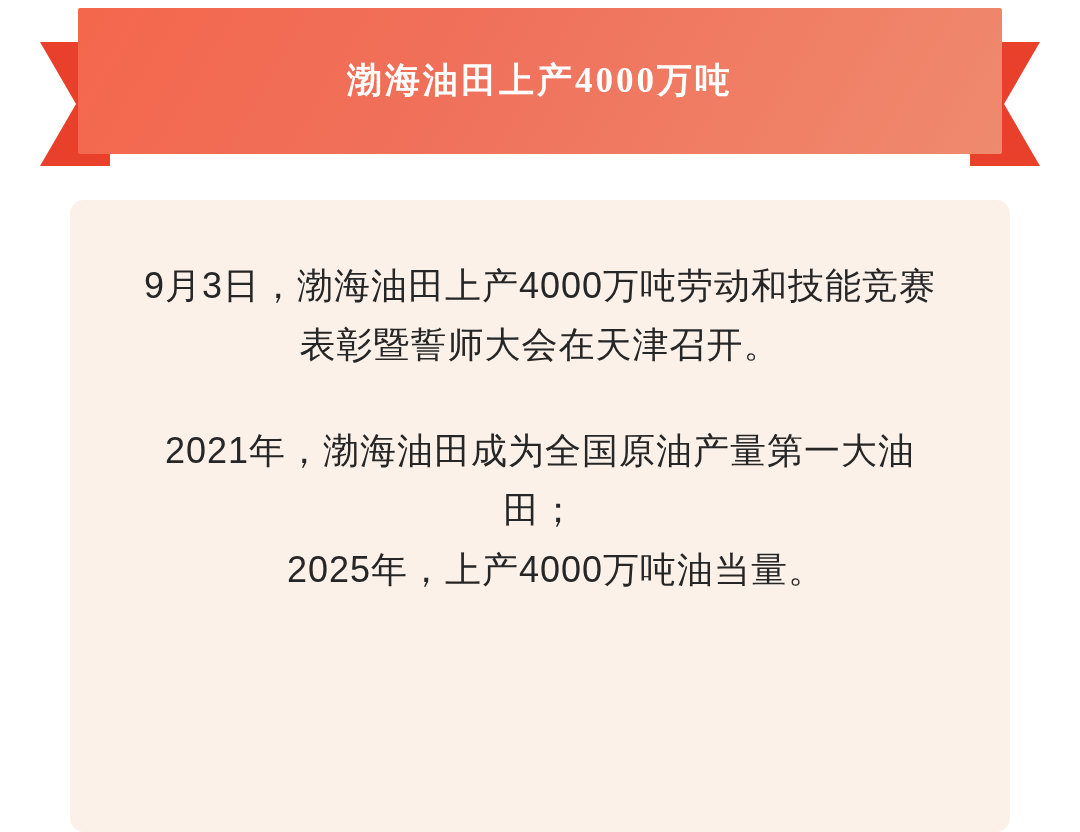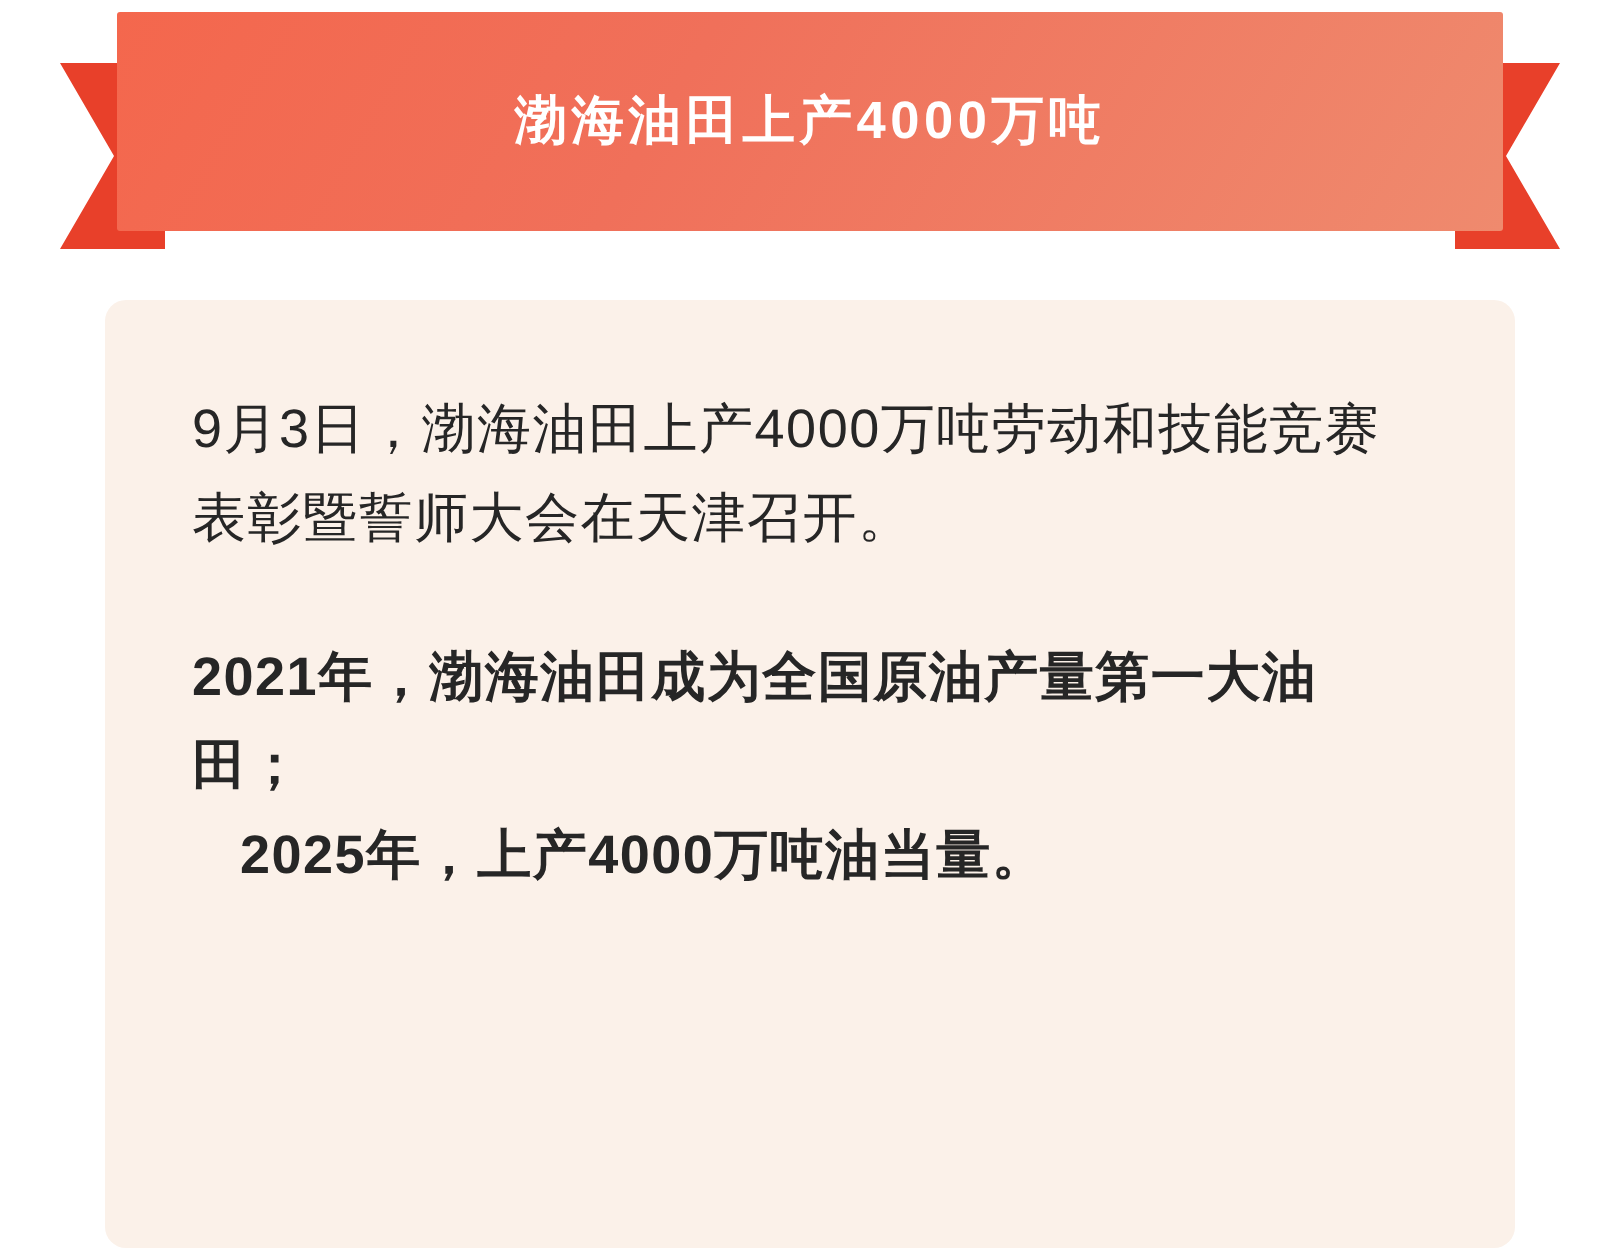--- a/index.html
+++ b/index.html
@@ -85,20 +85,21 @@
   }
 
   .banner-line {
     color: #ffffff;
     font-weight: bold;
     font-size: 35px;
     letter-spacing: 3px;
     line-height: 1.45;
     text-align: center;
     white-space: nowrap;
+    font-family: Liberation Serif, serif;
   }
 
   
   .card {
     position: absolute;
     left: 70px;
     top: 200px;
     width: 940px;
     height: 632px;
     background: #fbf1e9;
@@ -106,25 +107,25 @@
     box-sizing: border-box;
     padding: 56px 58px 0 58px;
   }
 
   .para {
     color: #262626;
     font-size: 36px;
     line-height: 1.65;
     letter-spacing: 1px;
     margin: 0 0 46px 0;
-    text-align: left;
+    text-align: center;
   }
 
   .para.bold {
-    font-weight: bold;
+    font-weight: normal;
     margin-bottom: 0;
   }
 
   .para.tight {
     margin-bottom: 0;
     margin-left: 32px;
   }
 </style>
 </head>
 <body>

